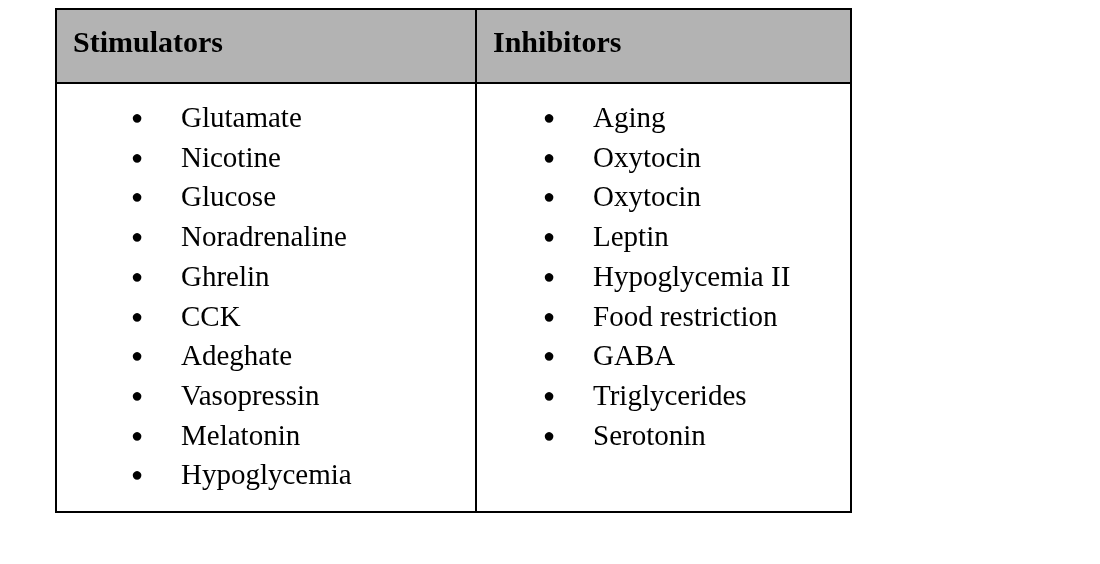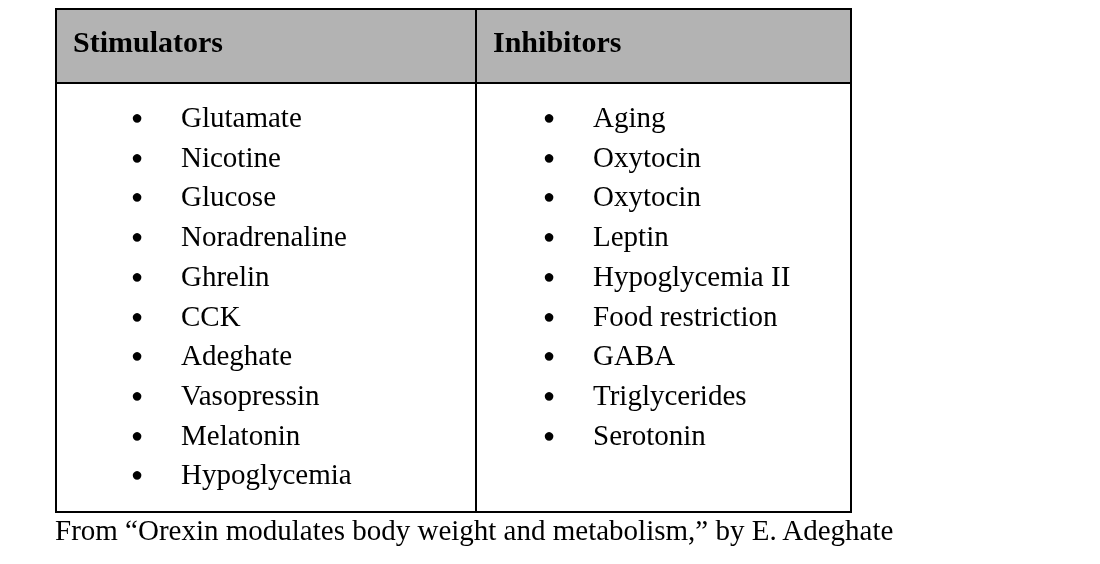--- a/index.html
+++ b/index.html
@@ -133,15 +133,14 @@
                 <li><span class="bullet">●</span><span>Triglycerides</span></li>
                 <li><span class="bullet">●</span><span>Serotonin</span></li>
               </ul>
             </div>
           </td>
         </tr>
       </tbody>
     </table>
   </div>
 
-  <div class="caption">From “Orexin modulates body weight and metabolism,” by E. Adeghate</div>
 
 </div>
 
 </body></html>

